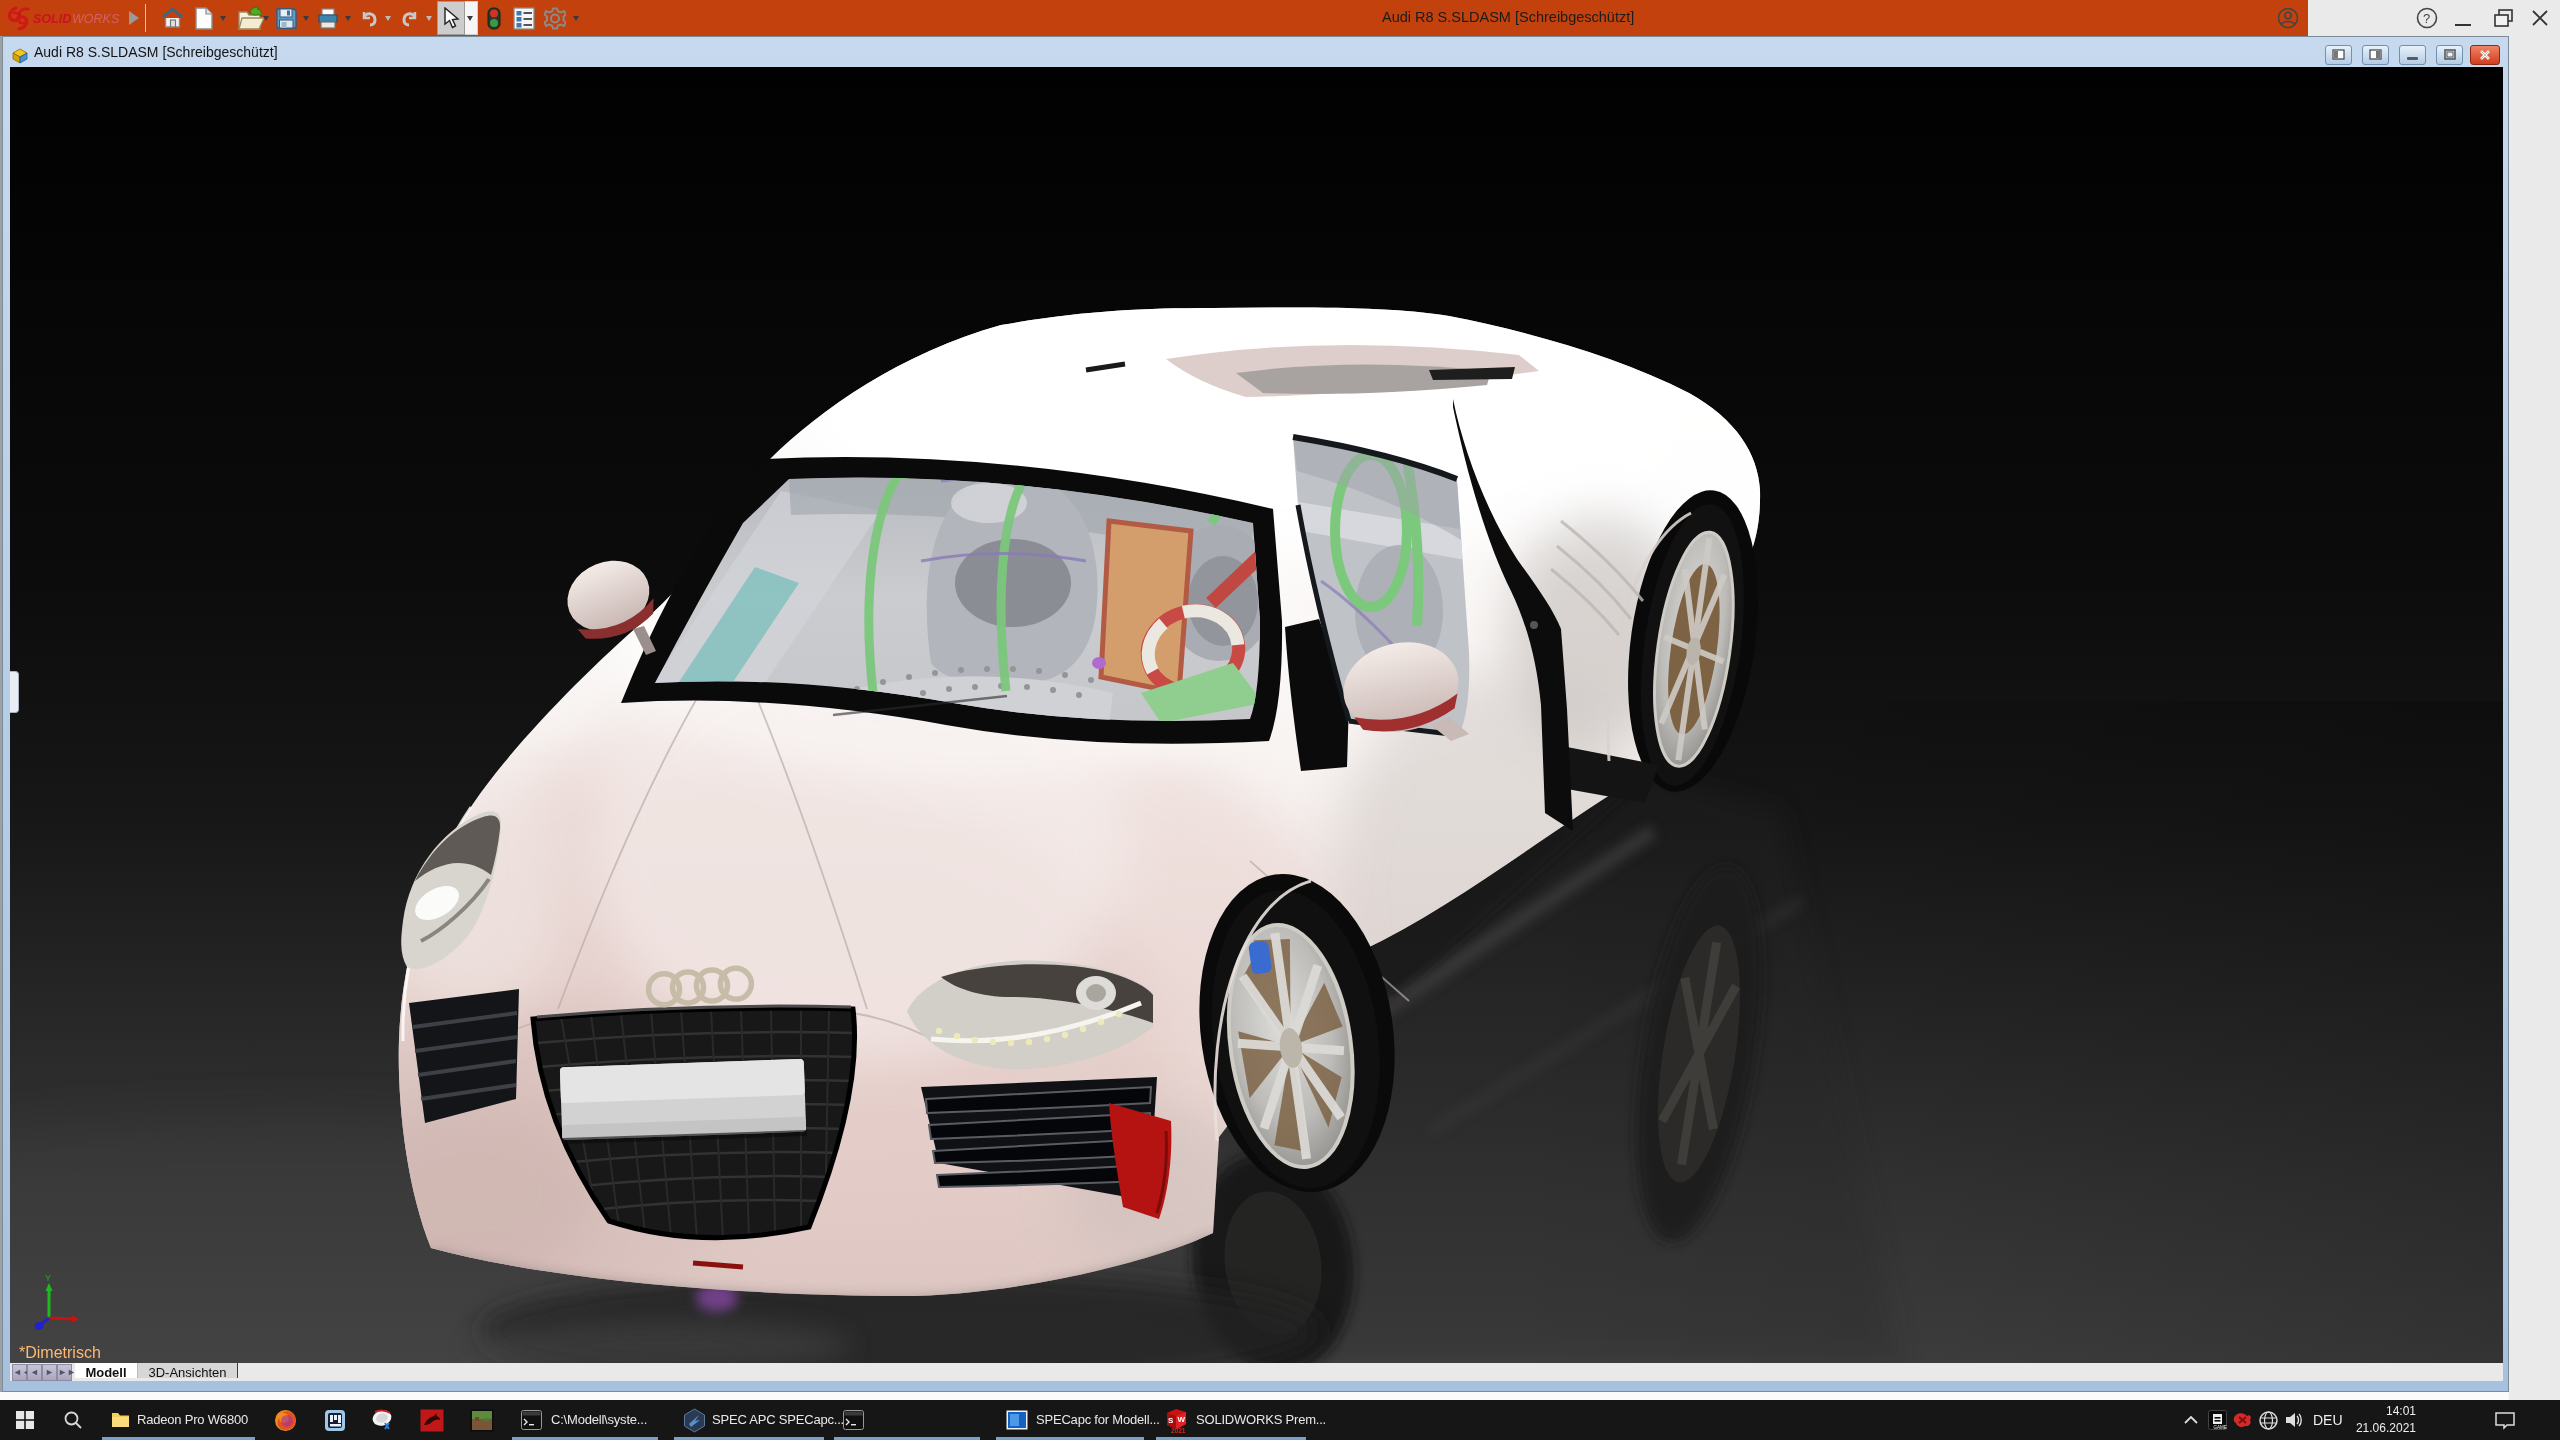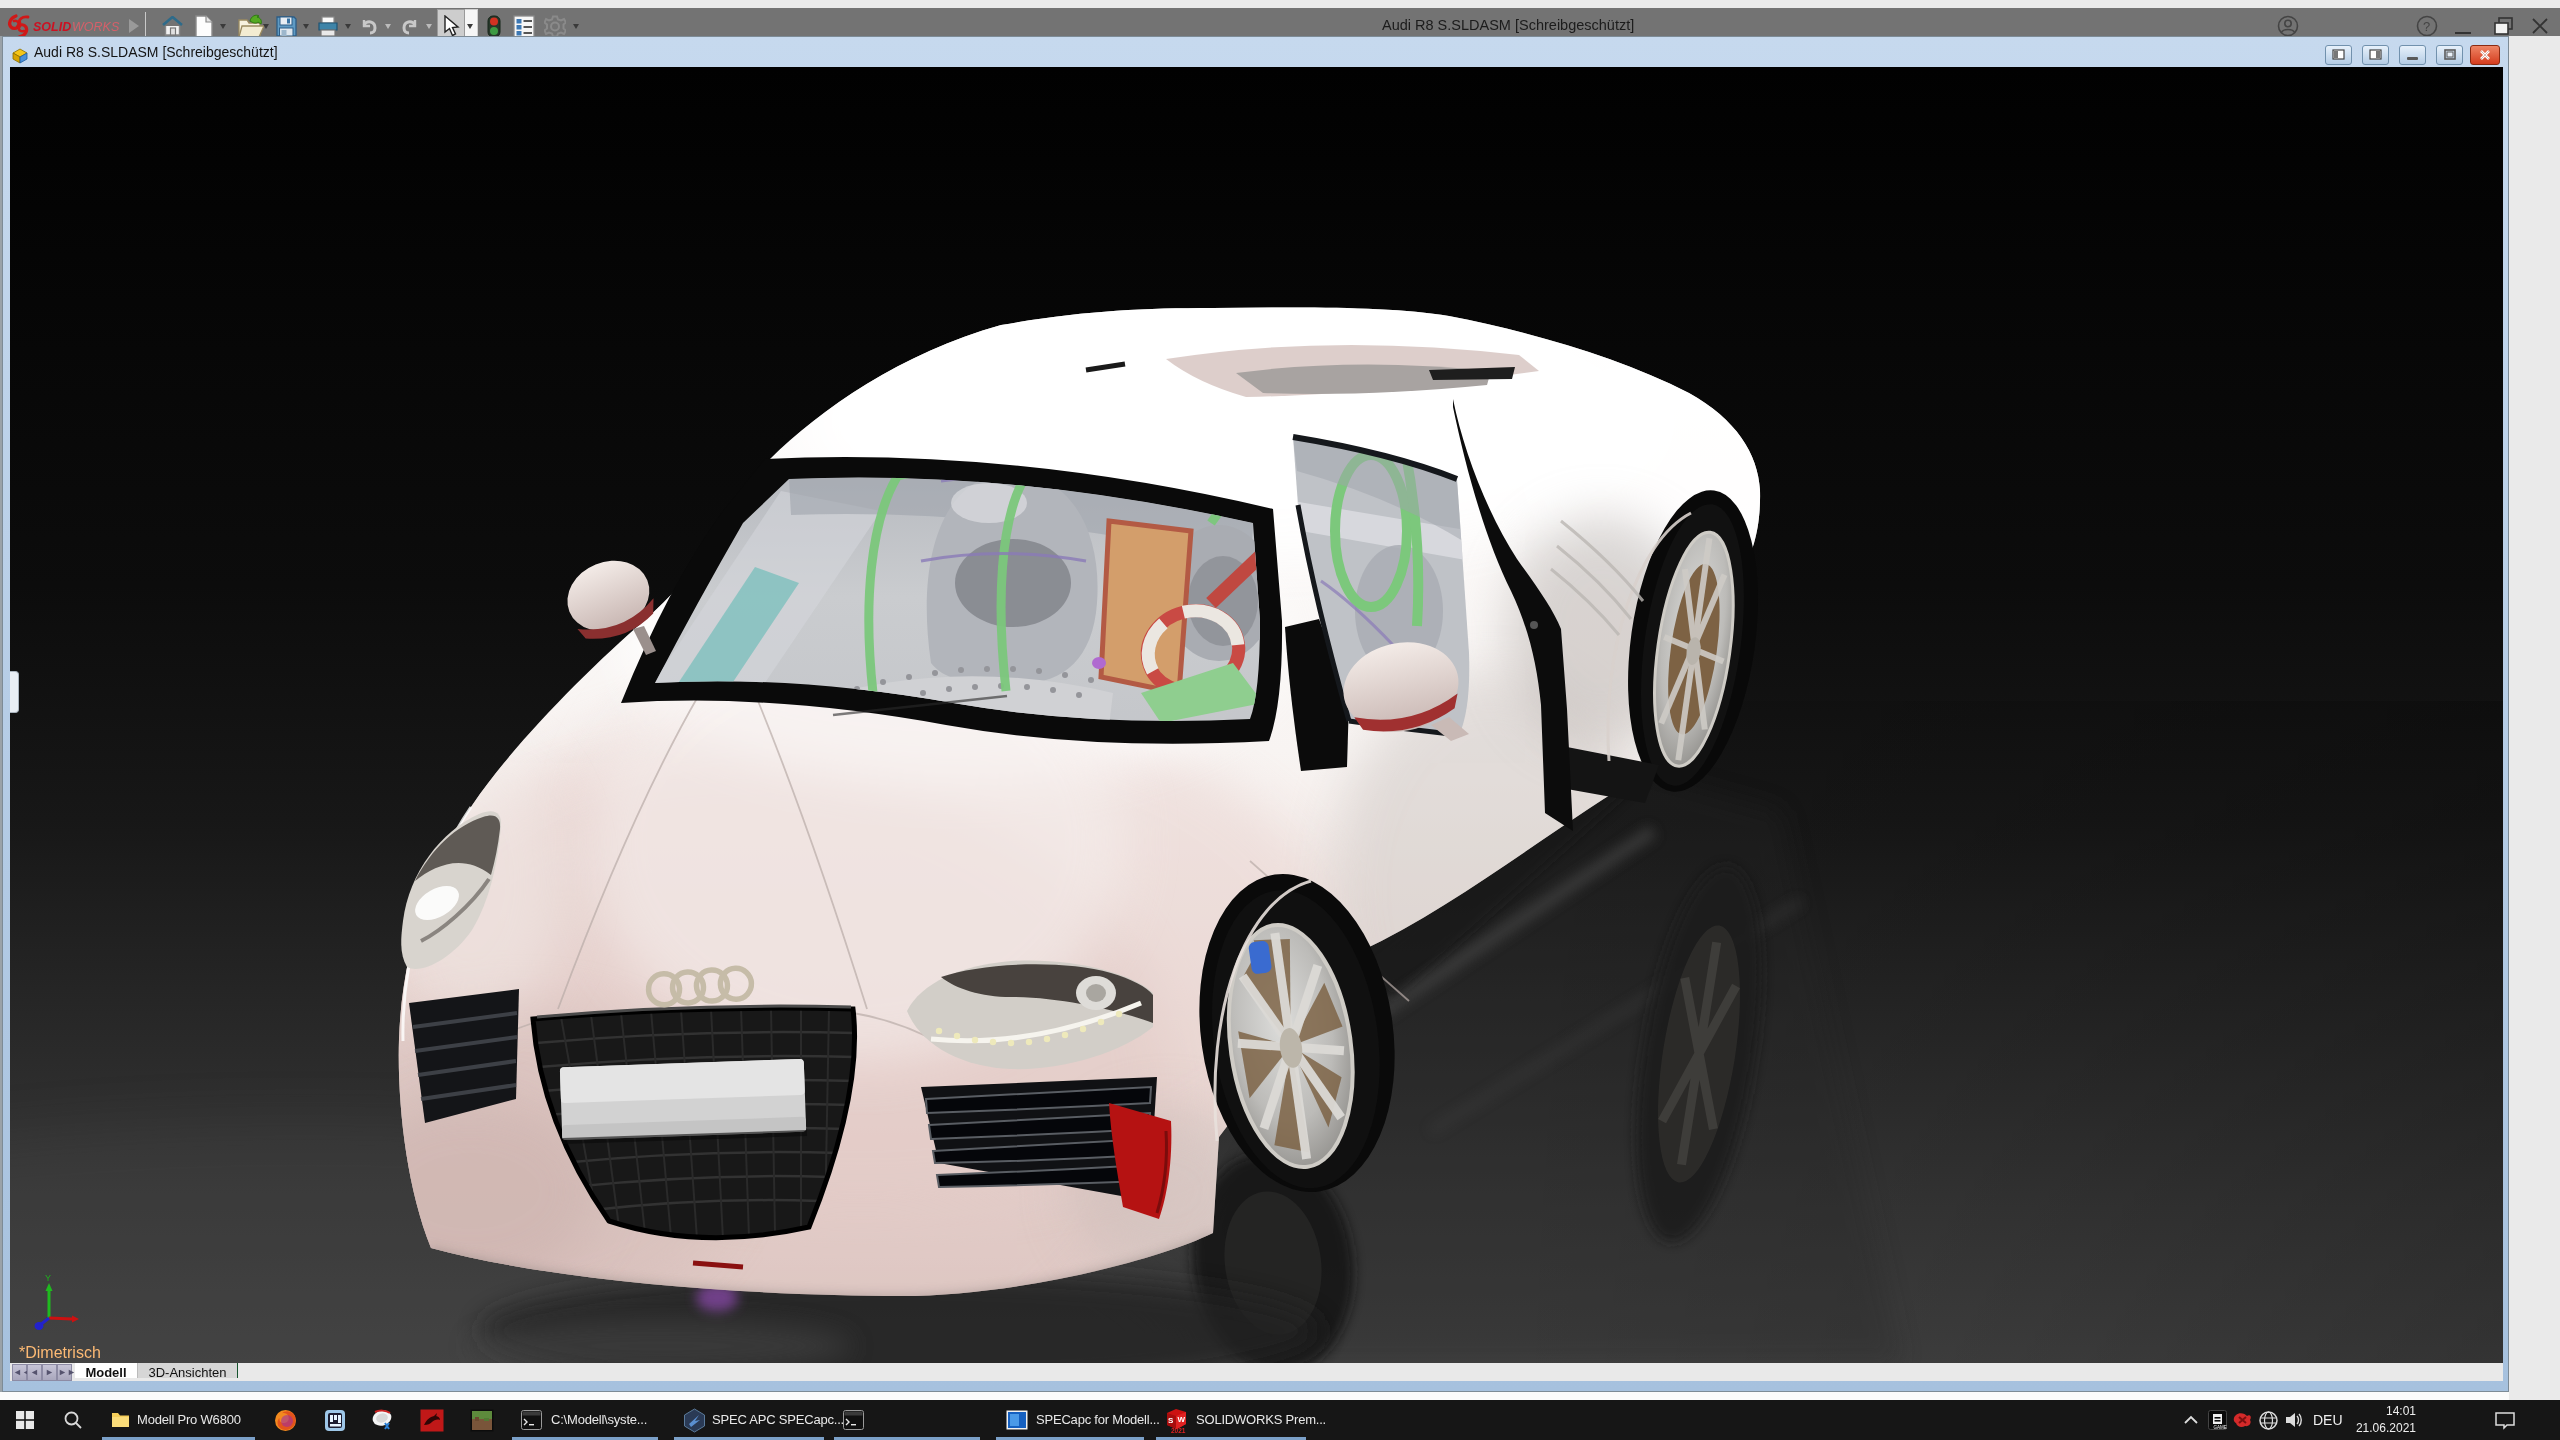--- a/index.html
+++ b/index.html
@@ -1,18 +1,18 @@
 <!DOCTYPE html>
 <html><head>
 <meta charset="utf-8">
 <style>
   html,body{margin:0;padding:0;width:2560px;height:1440px;overflow:hidden;background:#eaeaea;
     font-family:"Liberation Sans", sans-serif;}
   .abs{position:absolute;}
-  #toolbar{position:absolute;left:0;top:8px;width:2560px;height:36px;background:#737373;border-bottom:1px solid #98a4ad;}
+  #toolbar{position:absolute;left:0;top:0;width:2308px;height:36px;background:#c2410c;border-bottom:1px solid #98a4ad;}
   #wintitle{position:absolute;left:1382px;top:0;height:35px;line-height:35px;font-size:14.5px;color:#1c1c1c;}
   #childwin{position:absolute;left:2px;top:36px;width:2507px;height:1356px;
      background:linear-gradient(#c6d9ee,#a6c1de);border:1px solid #7d8b96;box-sizing:border-box;}
   #viewport{position:absolute;left:7px;top:30px;width:2493px;height:1296px;background:#000;overflow:hidden;}
   #tabstrip{position:absolute;left:7px;top:1326px;width:2493px;height:18px;background:#e9e9e9;}
   #understrip{position:absolute;left:0;top:1392px;width:2560px;height:8px;background:#fbfbfb;}
   #rightgap{position:absolute;left:2509px;top:36px;width:51px;height:1364px;background:#eaeaea;}
   #leftline{position:absolute;left:0;top:36px;width:2px;height:1356px;background:#9aa2a8;}
   #taskbar{position:absolute;left:0;top:1400px;width:2560px;height:40px;background:#161616;}
   .tbl{position:absolute;top:0;height:40px;line-height:40px;color:#e8e8e8;font-size:13px;white-space:nowrap;letter-spacing:-0.2px;}
@@ -560,21 +560,21 @@
   </svg>
   <svg class="abs" style="left:63px;top:10px" width="20" height="20" viewBox="0 0 20 20">
     <circle cx="8.5" cy="8.5" r="6" fill="none" stroke="#d8d8d8" stroke-width="1.8"></circle>
     <path d="M13,13 L18,18" stroke="#d8d8d8" stroke-width="1.8"></path>
   </svg>
 
   <svg class="abs" style="left:111px;top:11px" width="19" height="17" viewBox="0 0 19 17">
     <path d="M1,2 L7,2 L9,4.5 L18,4.5 L18,16 L1,16 Z" fill="#f5ce5a"></path>
     <path d="M1,6 L18,6 L18,16 L1,16 Z" fill="#fadc7a"></path>
   </svg>
-  <div class="tbl" style="left:137px">Modell Pro W6800</div>
+  <div class="tbl" style="left:137px">Radeon Pro W6800</div>
   <div class="ul" style="left:102px;width:153px"></div>
 
   <svg class="abs" style="left:274px;top:9px" width="23" height="23" viewBox="0 0 23 23">
     <circle cx="11.5" cy="11.5" r="10.5" fill="#f28a1f"></circle>
     <path d="M21,7 C22,11 22,15 19,18 C15,22 8,22 5,18 C3,15.5 3,11 5.5,9 C5,12 7,14 10,14 C14,14 16,10 14,6.5 C13,4.5 10,3.5 8,4.5 C10,1.5 16,1.5 19,4.5 C20,5.2 20.6,6 21,7 Z" fill="#e3541c"></path>
     <circle cx="13" cy="12" r="6" fill="#9a2aa8" opacity="0.55"></circle>
   </svg>
 
   <svg class="abs" style="left:324px;top:9px" width="22" height="23" viewBox="0 0 22 23">
     <rect x="1" y="1" width="20" height="21" rx="4" fill="#9ec7e8"></rect>

